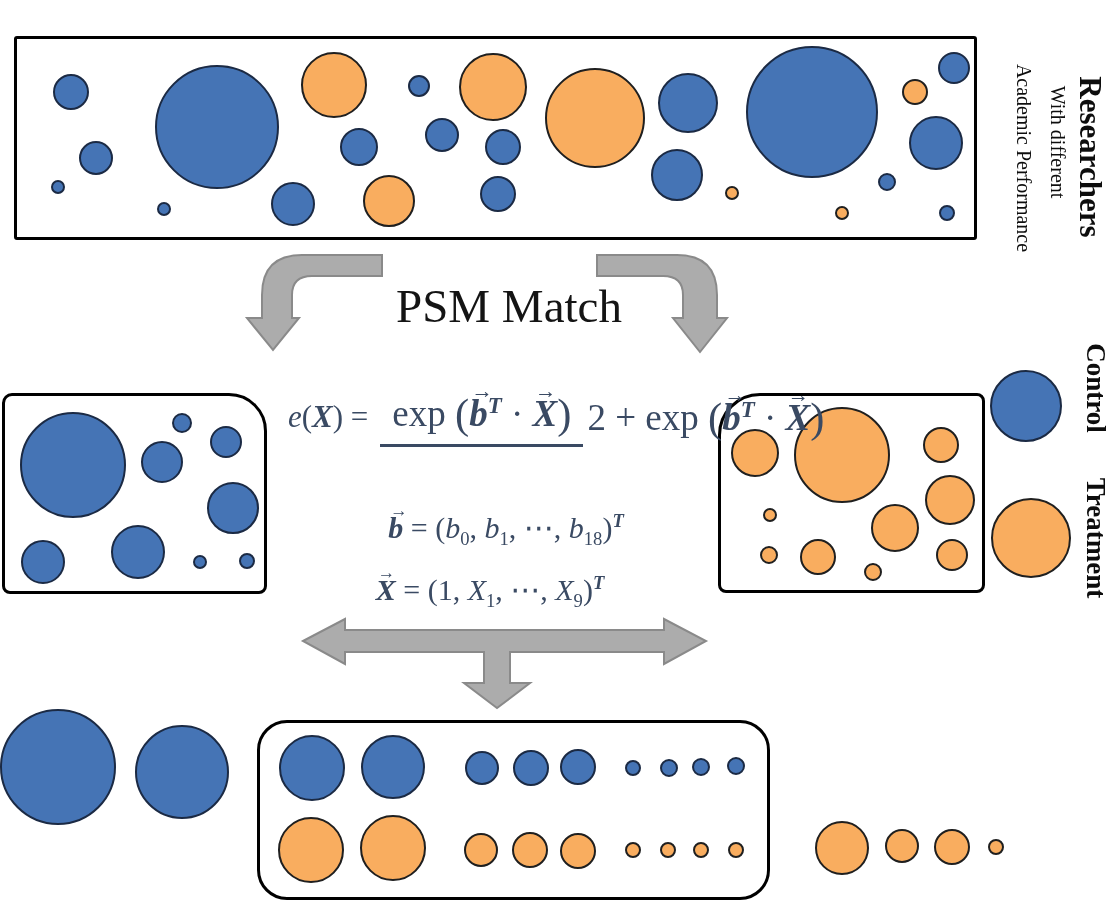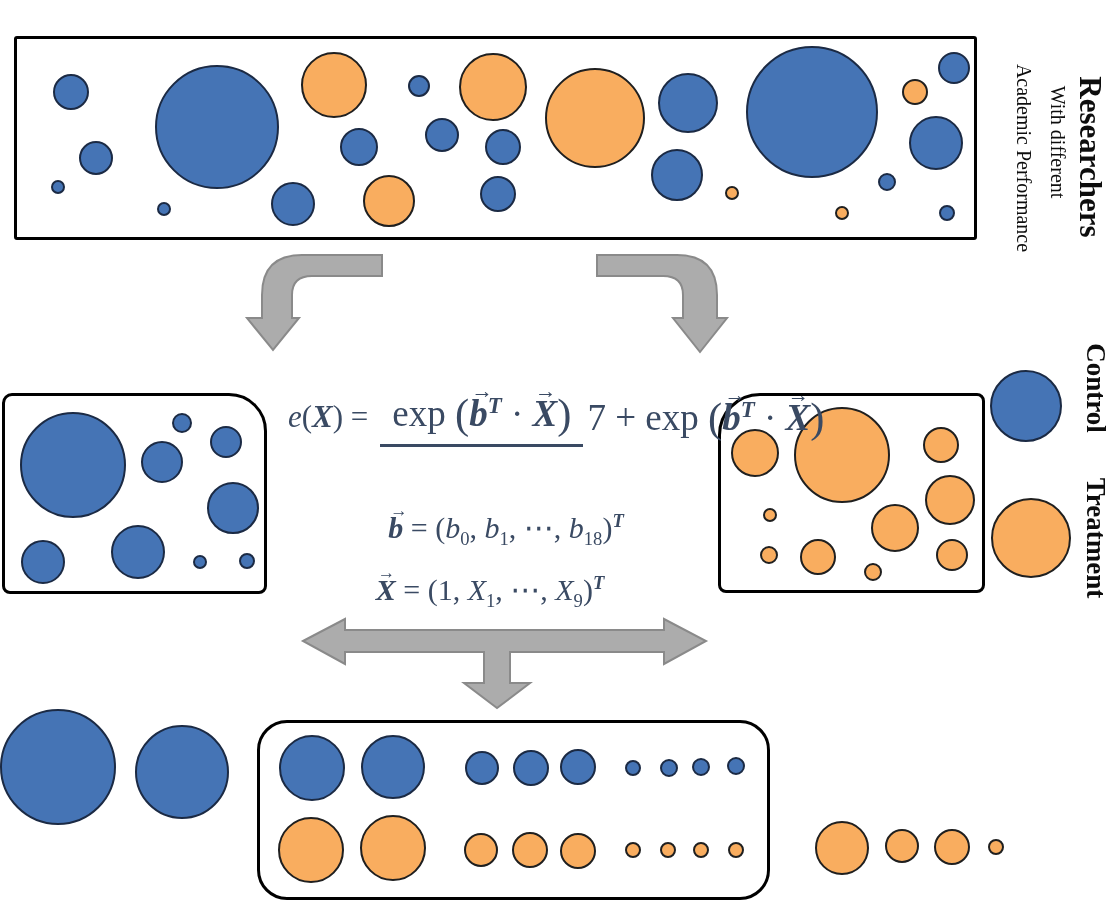--- a/index.html
+++ b/index.html
@@ -127,24 +127,25 @@
       <div class="circ" style="left: 934px; top: 829px; width: 36px; height: 36px; background: rgb(249, 173, 95); border: 2.6px solid rgb(31, 31, 31);"></div>
       <div class="circ" style="left: 988px; top: 839px; width: 16px; height: 16px; background: rgb(249, 173, 95); border: 2px solid rgb(31, 31, 31);"></div>
     </div>
 
   <div class="rot" id="label-researchers">Researchers</div>
   <div class="rot" id="label-with-different">With different</div>
   <div class="rot" id="label-academic">Academic Performance</div>
   <div class="rot" id="label-control">Control</div>
   <div class="rot" id="label-treatment">Treatment</div>
 
+  <div id="psm-label">PSM Match</div>
 
   <div class="formula" id="formula-frac">
     <span class="f-lhs"><span class="it">e</span><span class="">(</span><span class="bi">X</span><span class="">) =</span></span>
     <span class="f-frac">
       <span class="f-num"><span class="">exp </span><span class="paren">(</span><span class="vec">b<span class="varr">→</span></span><sup class="fsup">T</sup><span class=""> · </span><span class="vec">X<span class="varr">→</span></span><span class="paren">)</span></span>
-      <span class="f-den"><span class="">7 + exp </span><span class="paren">(</span><span class="vec">b<span class="varr">→</span></span><sup class="fsup">T</sup><span class=""> · </span><span class="vec">X<span class="varr">→</span></span><span class="paren">)</span></span>
+      <span class="f-den"><span class="">2 + exp </span><span class="paren">(</span><span class="vec">b<span class="varr">→</span></span><sup class="fsup">T</sup><span class=""> · </span><span class="vec">X<span class="varr">→</span></span><span class="paren">)</span></span>
     </span>
   </div>
   <div class="formula" id="formula-b"><span class="vec">b<span class="varr">→</span></span><span class=""> = (</span><span class="it">b</span><sub class="fsub">0</sub><span class="">, </span><span class="it">b</span><sub class="fsub">1</sub><span class="">, ⋯, </span><span class="it">b</span><sub class="fsub">18</sub><span class="">)</span><sup class="fsup">T</sup></div>
   <div class="formula" id="formula-x"><span class="vec">X<span class="varr">→</span></span><span class=""> = (1, </span><span class="it">X</span><sub class="fsub">1</sub><span class="">, ⋯, </span><span class="it">X</span><sub class="fsub">9</sub><span class="">)</span><sup class="fsup">T</sup></div>
 
 </div>
 
 </body></html>

